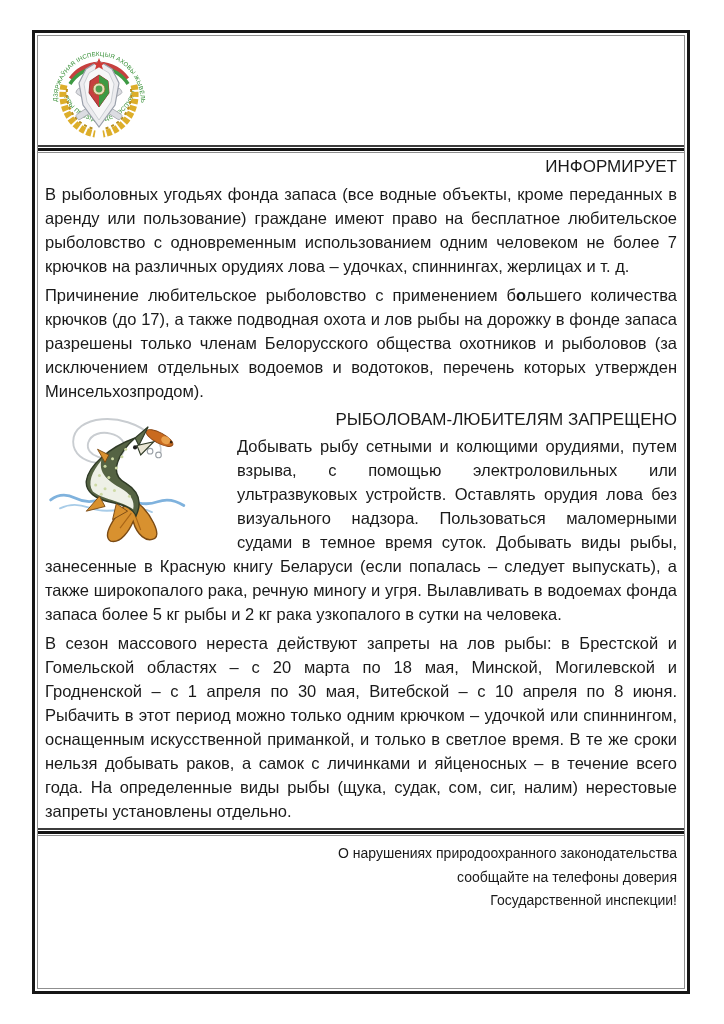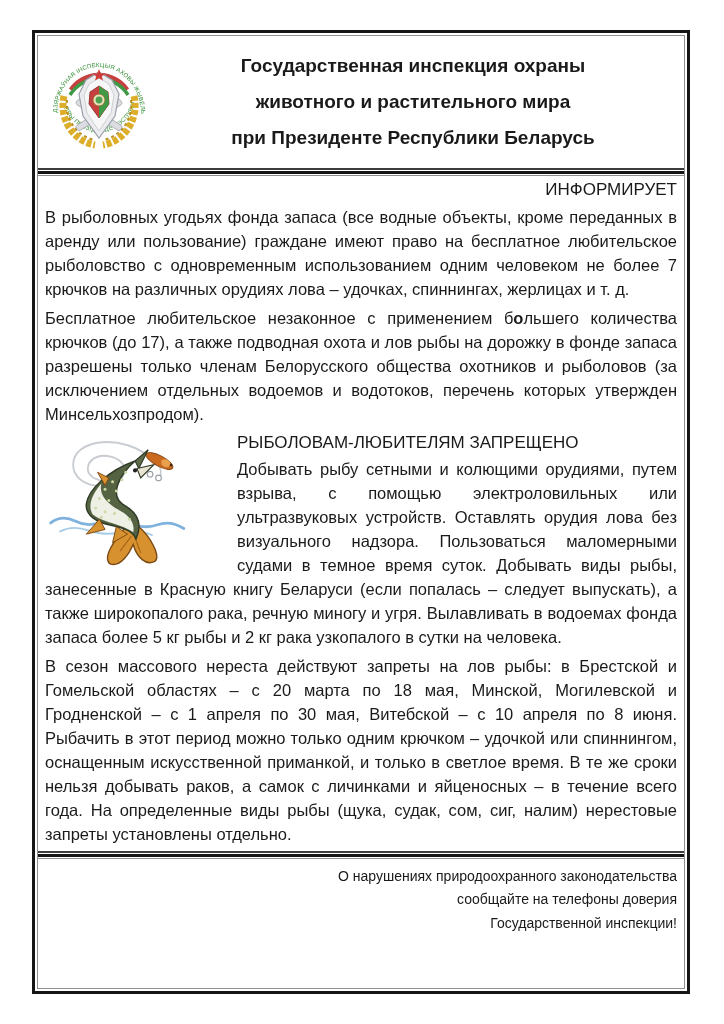--- a/index.html
+++ b/index.html
@@ -27,21 +27,21 @@
       #ffffff 2px,#ffffff 3px,
       #141414 3px,#141414 6px,
       #ffffff 6px,#ffffff 7px,
       #8e8e8e 7px,#8e8e8e 8px);
   }
   .h-center{text-align:right;font-size:17px;margin:4px 0 2px;}
   .para{font-size:16.5px;line-height:24px;text-align:justify;margin:5px 0;}
   .para b{font-weight:bold;}
   .zap{margin-top:3px;}
   .fish-fig{float:left;width:182px;height:136px;margin:0 10px 0 0;}
-  .zap-h{text-align:left;font-size:17px;margin:2px 0 2px;}
+  .zap-h{text-align:right;font-size:17px;margin:2px 0 2px;}
   .footer{text-align:right;font-size:14px;line-height:23.5px;padding:5px 0 4px;}
 </style>
 </head>
 <body>
 
 <div class="sheet">
   <div class="inner">
 
     <div class="header">
       <svg class="logo" viewBox="0 0 100 100">
@@ -71,34 +71,29 @@
         <path d="M50,20 L63,28 70,42 66,64 50,86 34,64 30,42 37,28 Z" fill="#ececef" stroke="#9aa0ab" stroke-width="1.2"></path>
         <path d="M50,26 L60,32 65,43 62,61 50,79 38,61 35,43 40,32 Z" fill="#f7f7f8" stroke="#c2c6cc" stroke-width="0.8"></path>
 
         <path d="M50,17 L51.8,21.4 56,21.6 52.8,24.4 54,28.6 50,26.2 46,28.6 47.2,24.4 44,21.6 48.2,21.4 Z" fill="#d03a36"></path>
 
         <path d="M50,34 L59,40 60,52 50,66 40,52 41,40 Z" fill="#c6403f" stroke="#8b1f1f" stroke-width="0.8"></path>
         <path d="M50,34 L59,40 60,52 50,66 Z" fill="#3e9a44"></path>
         <circle cx="50" cy="48" r="6" fill="#e9ddba" stroke="#8b6a1f" stroke-width="0.8"></circle>
         <circle cx="50" cy="48" r="3.4" fill="#4da251"></circle>
       </svg>
-      <div class="title">
-        <div class="tl">Государственная инспекция охраны</div>
-        <div class="tl">животного и растительного мира</div>
-        <div class="tl">при Президенте Республики Беларусь</div>
-      </div>
     </div>
 
     <div class="rule"></div>
 
     <div class="h-center">ИНФОРМИРУЕТ</div>
 
     <div class="para">В рыболовных угодьях фонда запаса (все водные объекты, кроме переданных в аренду или пользование) граждане имеют право на бесплатное любительское рыболовство с одновременным использованием одним человеком не более 7 крючков на различных орудиях лова – удочках, спиннингах, жерлицах и т. д.</div>
 
-    <div class="para"><span>Бесплатное любительское незаконное с применением б</span><b>о</b><span>льшего количества крючков (до 17), а также подводная охота и лов рыбы на дорожку в фонде запаса разрешены только членам Белорусского общества охотников и рыболовов (за исключением отдельных водоемов и водотоков, перечень которых утвержден Минсельхозпродом).</span></div>
+    <div class="para"><span>Причинение любительское рыболовство с применением б</span><b>о</b><span>льшего количества крючков (до 17), а также подводная охота и лов рыбы на дорожку в фонде запаса разрешены только членам Белорусского общества охотников и рыболовов (за исключением отдельных водоемов и водотоков, перечень которых утвержден Минсельхозпродом).</span></div>
 
     <div class="para zap">
       <svg class="fish-fig" viewBox="0 0 190 145">
 
         <path d="M112,30 C82,2 28,8 28,36 C28,62 74,66 82,46 C89,27 50,18 44,37 C40,52 66,58 74,50" fill="none" stroke="#c9cdd1" stroke-width="2"></path>
         <path d="M112,30 C119,34 123,41 121,48" fill="none" stroke="#c9cdd1" stroke-width="1.6"></path>
 
         <g transform="rotate(28 120 32)">
           <ellipse cx="120" cy="32" rx="16" ry="5.5" fill="#c96a1f" stroke="#8a4512" stroke-width="1"></ellipse>
           <ellipse cx="127" cy="31" rx="5" ry="4" fill="#e8a04c"></ellipse>

